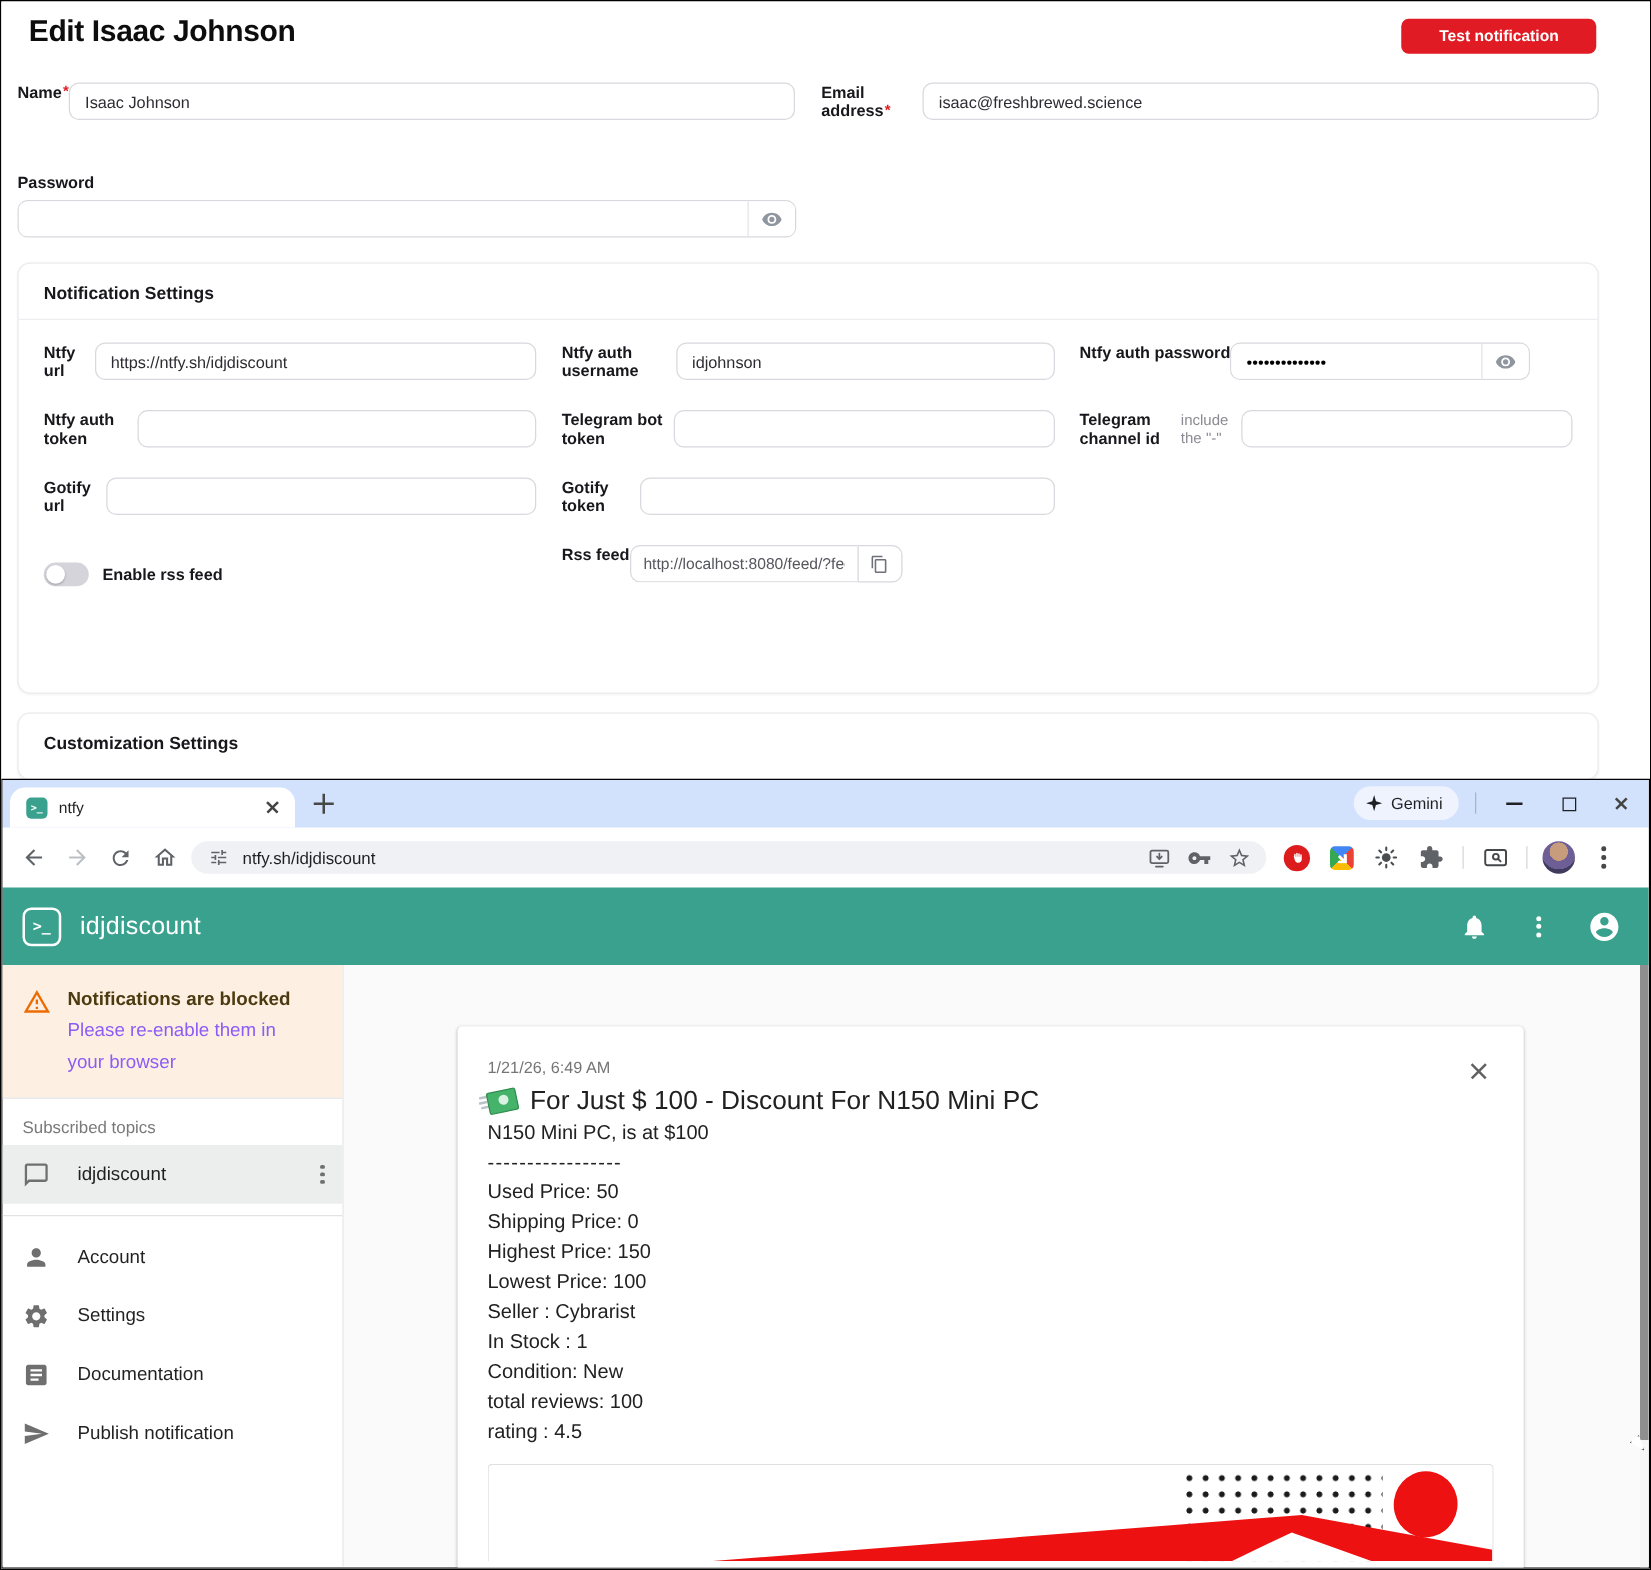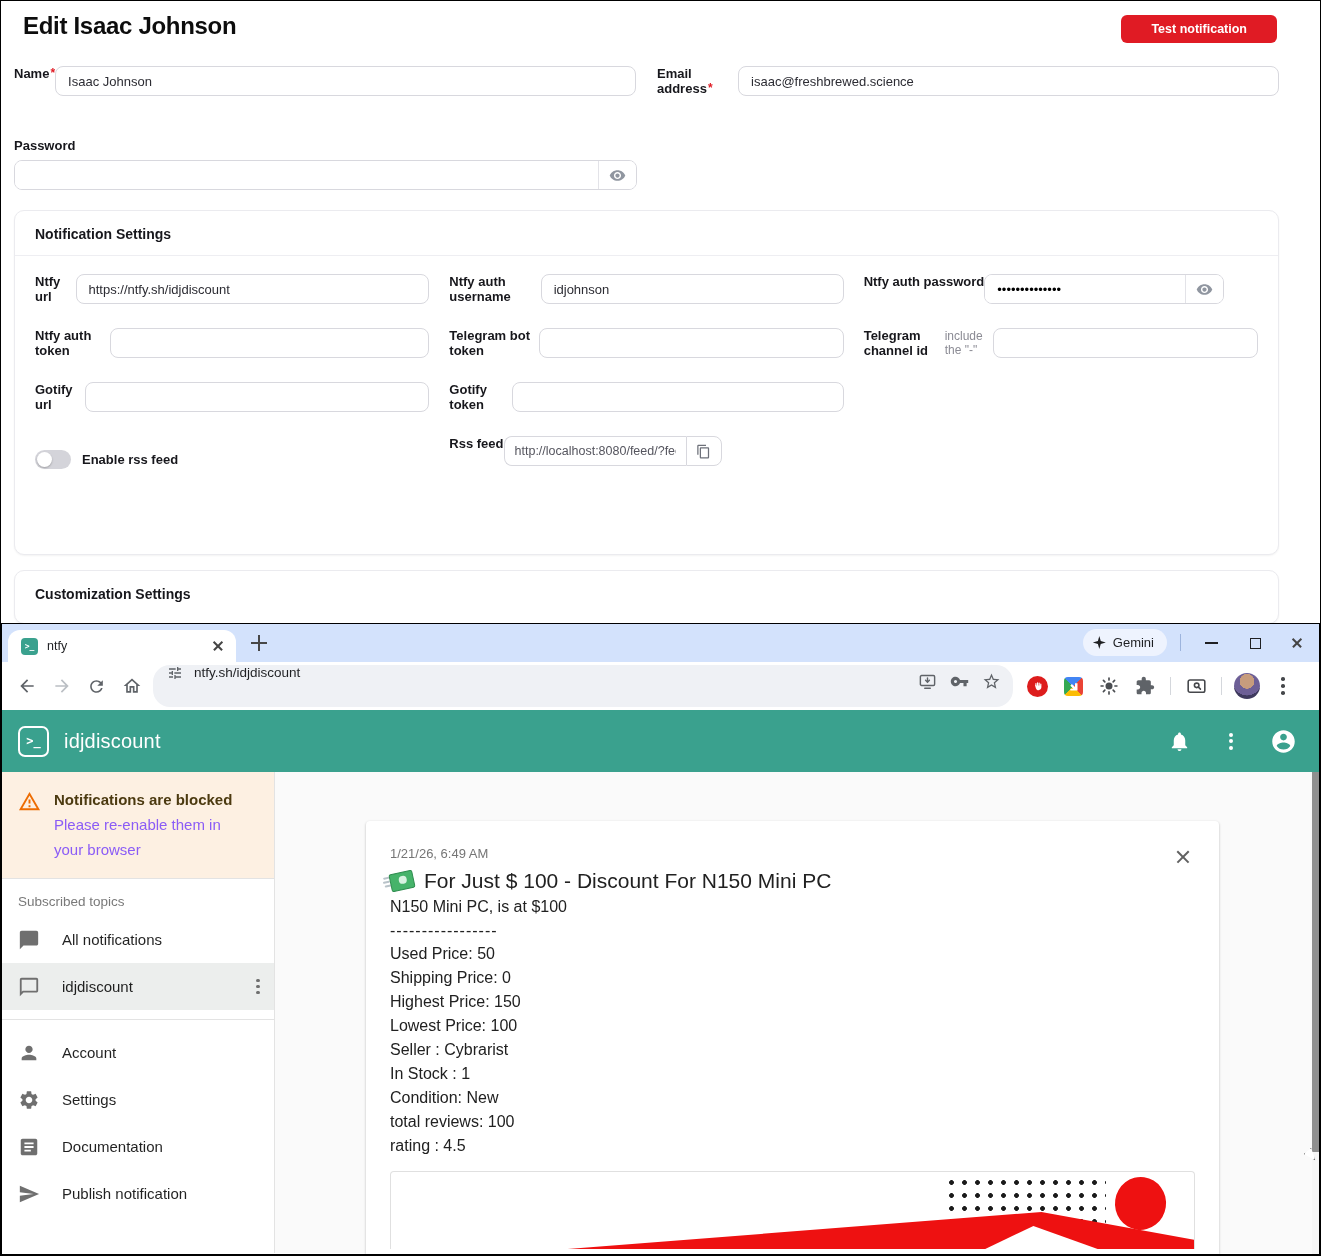--- a/index.html
+++ b/index.html
@@ -61,21 +61,21 @@
   .gemini-star { width:13px; height:13px; background:#1f2023; clip-path:polygon(50% 0,61% 39%,100% 50%,61% 61%,50% 100%,39% 61%,0 50%,39% 39%); }
   .gemini span { font-size:13px; color:#1f2023; }
   .strip-sep { position:absolute; right:138px; top:10px; width:1px; height:17px; background:#9db4dd; }
   .winbtn { position:absolute; top:0; width:40px; height:38px; display:flex; align-items:center; justify-content:center; cursor:pointer; }
   #btn-min { right:88px; } #btn-max { right:44px; } #btn-close { right:2px; }
   .glyph-min { width:13px; height:1.8px; background:#1f2023; }
   .glyph-max { width:11px; height:11px; border:1.6px solid #1f2023; }
 
   .toolbar { height:48px; background:#fff; display:flex; align-items:center; padding:0 7px; }
   .navbtn { width:35px; height:35px; display:flex; align-items:center; justify-content:center; border-radius:50%; cursor:pointer; flex:0 0 auto; }
-  .urlbar { width:860px; height:42px; background:#eff1f5; border-radius:17px; display:flex; align-items:flex-start;
+  .urlbar { width:860px; height:26px; background:#eff1f5; border-radius:17px; display:flex; align-items:center;
     margin-left:4px; padding:0 6px 0 14px; flex:0 0 auto; cursor:text; }
   .url-text { margin-left:11px; font-size:13.5px; color:#1f2023; flex:1; }
   .pillbtn { width:32px; height:32px; display:flex; align-items:center; justify-content:center; cursor:pointer; }
   .ext-area { display:flex; align-items:center; margin-left:8px; gap:4px; }
   .extbtn { width:32px; height:32px; display:flex; align-items:center; justify-content:center; cursor:pointer; }
   .adblock { width:21px; height:21px; border-radius:50%; background:#dd1d1d; display:flex; align-items:center; justify-content:center; }
   .shot-icon { width:19px; height:19px; border-radius:4px; background:conic-gradient(from 45deg,#ea4335 0 25%,#fbbc04 0 50%,#34a853 0 75%,#4285f4 0);
     position:relative; }
   .shot-icon::after { content:""; position:absolute; left:5px; top:5px; width:9px; height:9px;
     background:#fff; clip-path:polygon(20% 100%,100% 100%,100% 20%,72% 20%,72% 62%,38% 28%,20% 46%,54% 80%,20% 80%); }
@@ -413,26 +413,20 @@
               <path d="M12 5.99 19.53 19H4.47L12 5.99M12 2 1 21h22L12 2zm1 14h-2v2h2v-2zm0-6h-2v4h2v-4z"></path>
             </svg>
           <div class="warn-texts">
             <div class="wtitle">Notifications are blocked</div>
             <div class="wbody">Please re-enable them in your browser</div>
           </div>
         </div>
         <div class="sdivider"></div>
         <div class="subhead">Subscribed topics</div>
 
-        <div class="sitem">
-          <svg width="22" height="22" viewBox="0 0 24 24" fill="#6f6f6f">
-              <path d="M20 2H4c-1.1 0-2 .9-2 2v18l4-4h14c1.1 0 2-.9 2-2V4c0-1.1-.9-2-2-2z"></path>
-            </svg>
-          <span class="slabel">All notifications</span>
-        </div>
         <div class="sitem sel">
           <svg width="22" height="22" viewBox="0 0 24 24" fill="#6f6f6f">
               <path d="M20 2H4c-1.1 0-1.99.9-1.99 2L2 22l4-4h14c1.1 0 2-.9 2-2V4c0-1.1-.9-2-2-2zm0 14H5.17L4 17.17V4h16v12z"></path>
             </svg>
           <span class="slabel">idjdiscount</span>
           <div class="gdots">
               <i></i>
             </div>
         </div>
 

